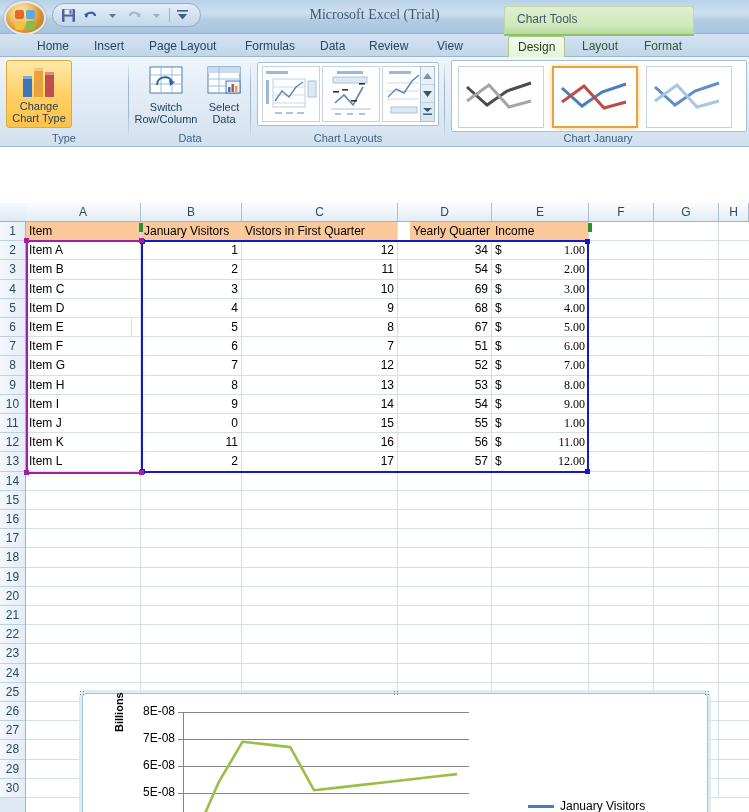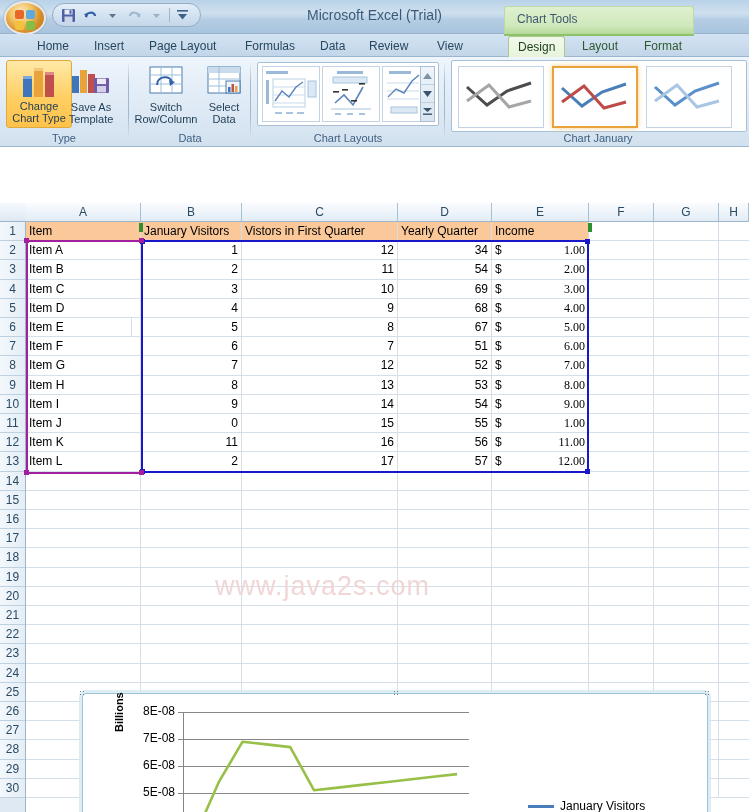--- a/index.html
+++ b/index.html
@@ -31,21 +31,21 @@
     display: flex; align-items: center; gap: 3px;
     padding: 0 8px 0 6px;
     border-radius: 13px;
     background: linear-gradient(to bottom, #e4eef8, #c3d7ea);
     border: 1px solid #93adc6;
   }
   .qat-btn { width: 19px; height: 19px; display:flex; align-items:center; justify-content:center; cursor:pointer;}
   .qat-sep { width:1px; height:14px; background:#9fb6cc; }
   .app-title {
     position: absolute; left: 0; right: 0; top: 7px; text-align: center;
-    font-size: 14px; color: #3c5a77; font-family: Liberation Sans, sans-serif;
+    font-size: 14px; color: #3c5a77; font-family: Liberation Serif, serif;
   }
   .ctx-tab-label {
     position: absolute; left: 504px; top: 6px; width: 190px; height: 28px;
     background: linear-gradient(to bottom, #dff0d0 0%, #cfe8bb 70%, #b5d99a 100%);
     border-top: 1px solid #bcd9a6; border-left: 1px solid #bcd9a6; border-right: 1px solid #bcd9a6;
     border-radius: 3px 3px 0 0;
   }
   .ctx-tab-label span { position:absolute; left:12px; top:5px; font-size:12px; color:#3f5a6e; }
 
   
@@ -275,34 +275,20 @@
             <rect x="4" y="14" width="9" height="18" fill="#3f76bb"></rect>
               <rect x="4" y="11" width="9" height="3" fill="#7fa9d8"></rect>
             <rect x="15" y="6" width="9" height="26" fill="#e8a33d"></rect>
               <rect x="15" y="3" width="9" height="3" fill="#f3c87e"></rect>
             <rect x="26" y="10" width="9" height="22" fill="#c0504d"></rect>
               <rect x="26" y="7" width="9" height="3" fill="#dd8a87"></rect>
           </svg>
           <div class="lbl">
             <span>Change</span><br>
             <span>Chart Type</span>
-          </div>
-        </div>
-        <div class="bigbtn" style="left:58px;">
-          <svg width="44" height="34" viewBox="0 0 44 34" style="margin-top:4px">
-            <rect x="3" y="12" width="7" height="17" fill="#3f76bb"></rect>
-            <rect x="11" y="6" width="7" height="23" fill="#e8a33d"></rect>
-            <rect x="19" y="10" width="7" height="19" fill="#c0504d"></rect>
-            <rect x="25" y="14" width="15" height="15" rx="1" fill="#6f5ba8"></rect>
-            <rect x="28" y="14.6" width="9" height="5.5" fill="#eceaf5"></rect>
-            <rect x="28" y="22" width="9" height="6.4" fill="#d5cfe8"></rect>
-          </svg>
-          <div class="lbl">
-            <span>Save As</span><br>
-            <span>Template</span>
           </div>
         </div>
       </div>
       <div class="rgroup-label">Type</div>
     </div>
     <div class="rgroup-div" style="left:128px;"></div>
 
     <div class="rgroup" style="left:130px; width:120px;">
       <div class="rgroup-body">
         <div class="bigbtn" style="left:0px; width:72px;">
@@ -722,21 +708,21 @@
         <div class="cell " style="left: 115px; width: 101px; top: 556.8px; height: 19.2px;"></div>
         <div class="cell " style="left: 216px; width: 156px; top: 556.8px; height: 19.2px;"></div>
         <div class="cell " style="left: 372px; width: 94px; top: 556.8px; height: 19.2px;"></div>
         <div class="cell " style="left: 466px; width: 97px; top: 556.8px; height: 19.2px;"></div>
         <div class="cell " style="left: 563px; width: 65px; top: 556.8px; height: 19.2px;"></div>
         <div class="cell " style="left: 628px; width: 65px; top: 556.8px; height: 19.2px;"></div>
         <div class="cell " style="left: 693px; width: 56px; top: 556.8px; height: 19.2px;"></div>
         <div class="cell hdr" style="left: 0px; width: 115px; top: 0px; height: 19.2px;">Item</div>
         <div class="cell hdr" style="left: 115px; width: 101px; top: 0px; height: 19.2px;">January Visitors</div>
         <div class="cell hdr" style="left: 216px; width: 156px; top: 0px; height: 19.2px;">Vistors in First Quarter</div>
-        <div class="cell hdr" style="left: 372px; width: 94px; top: 0px; height: 19.2px;">Yearly Quarter</div>
+        <div class="cell hdr" style="left: 384px; width: 94px; top: 0px; height: 19.2px;">Yearly Quarter</div>
         <div class="cell hdr" style="left: 466px; width: 97px; top: 0px; height: 19.2px;">Income</div>
         <div class="cell " style="left: 0px; width: 115px; top: 19.2px; height: 19.2px;">Item A</div>
         <div class="cell num" style="left: 115px; width: 101px; top: 19.2px; height: 19.2px;">1</div>
         <div class="cell num" style="left: 216px; width: 156px; top: 19.2px; height: 19.2px;">12</div>
         <div class="cell num" style="left: 372px; width: 94px; top: 19.2px; height: 19.2px;">34</div>
         <div class="cell cur" style="left: 466px; width: 97px; top: 19.2px; height: 19.2px;">
           <span class="cs">$</span>
           <span class="cv">1.00</span>
         </div>
         <div class="cell " style="left: 0px; width: 115px; top: 38.4px; height: 19.2px;">Item B</div>
@@ -822,21 +808,20 @@
         <div class="cell " style="left: 0px; width: 115px; top: 230.4px; height: 19.2px;">Item L</div>
         <div class="cell num" style="left: 115px; width: 101px; top: 230.4px; height: 19.2px;">2</div>
         <div class="cell num" style="left: 216px; width: 156px; top: 230.4px; height: 19.2px;">17</div>
         <div class="cell num" style="left: 372px; width: 94px; top: 230.4px; height: 19.2px;">57</div>
         <div class="cell cur" style="left: 466px; width: 97px; top: 230.4px; height: 19.2px;">
           <span class="cs">$</span>
           <span class="cv">12.00</span>
         </div>
       </div>
 
-    <div class="watermark">www.java2s.com</div>
 
     <div class="chartobj">
       <div class="grip" style="left:-4px; top:-4px;"></div>
       <div class="grip" style="left:310px; top:-4px;"></div>
       <div class="grip" style="right:-4px; top:-4px;"></div>
 
       <div class="chart-inner">
         <div class="ytitle">Billions</div>
         <div id="ylabels">
             <div class="ylab" style="left: 44px; top: 10px;">8E-08</div>

